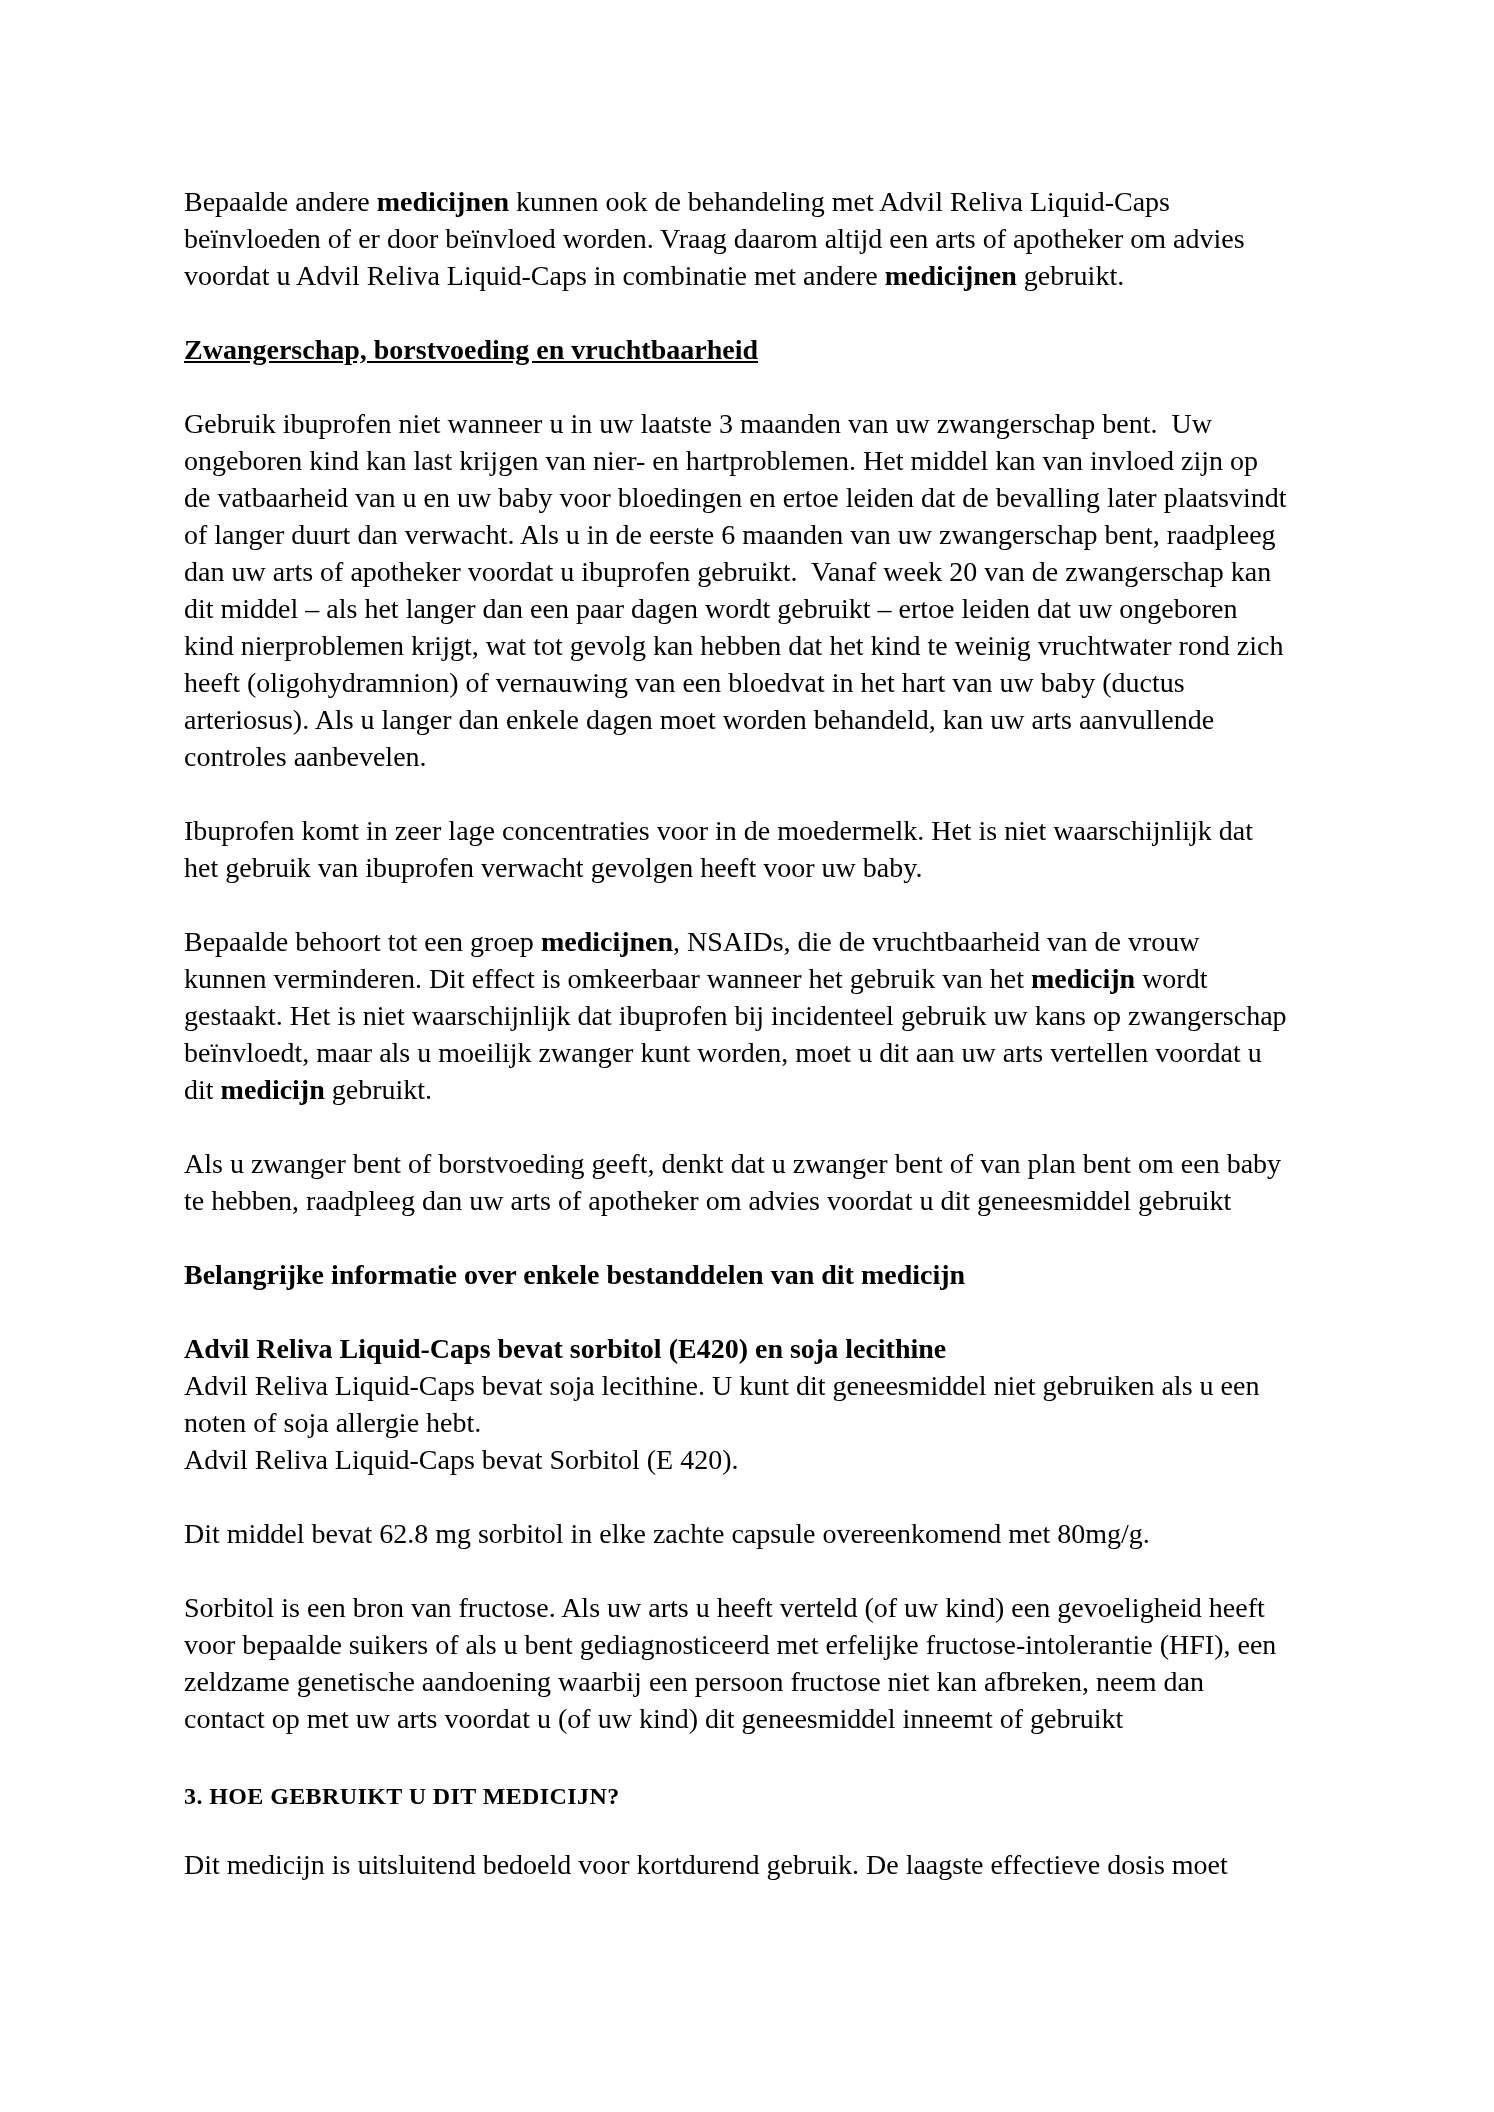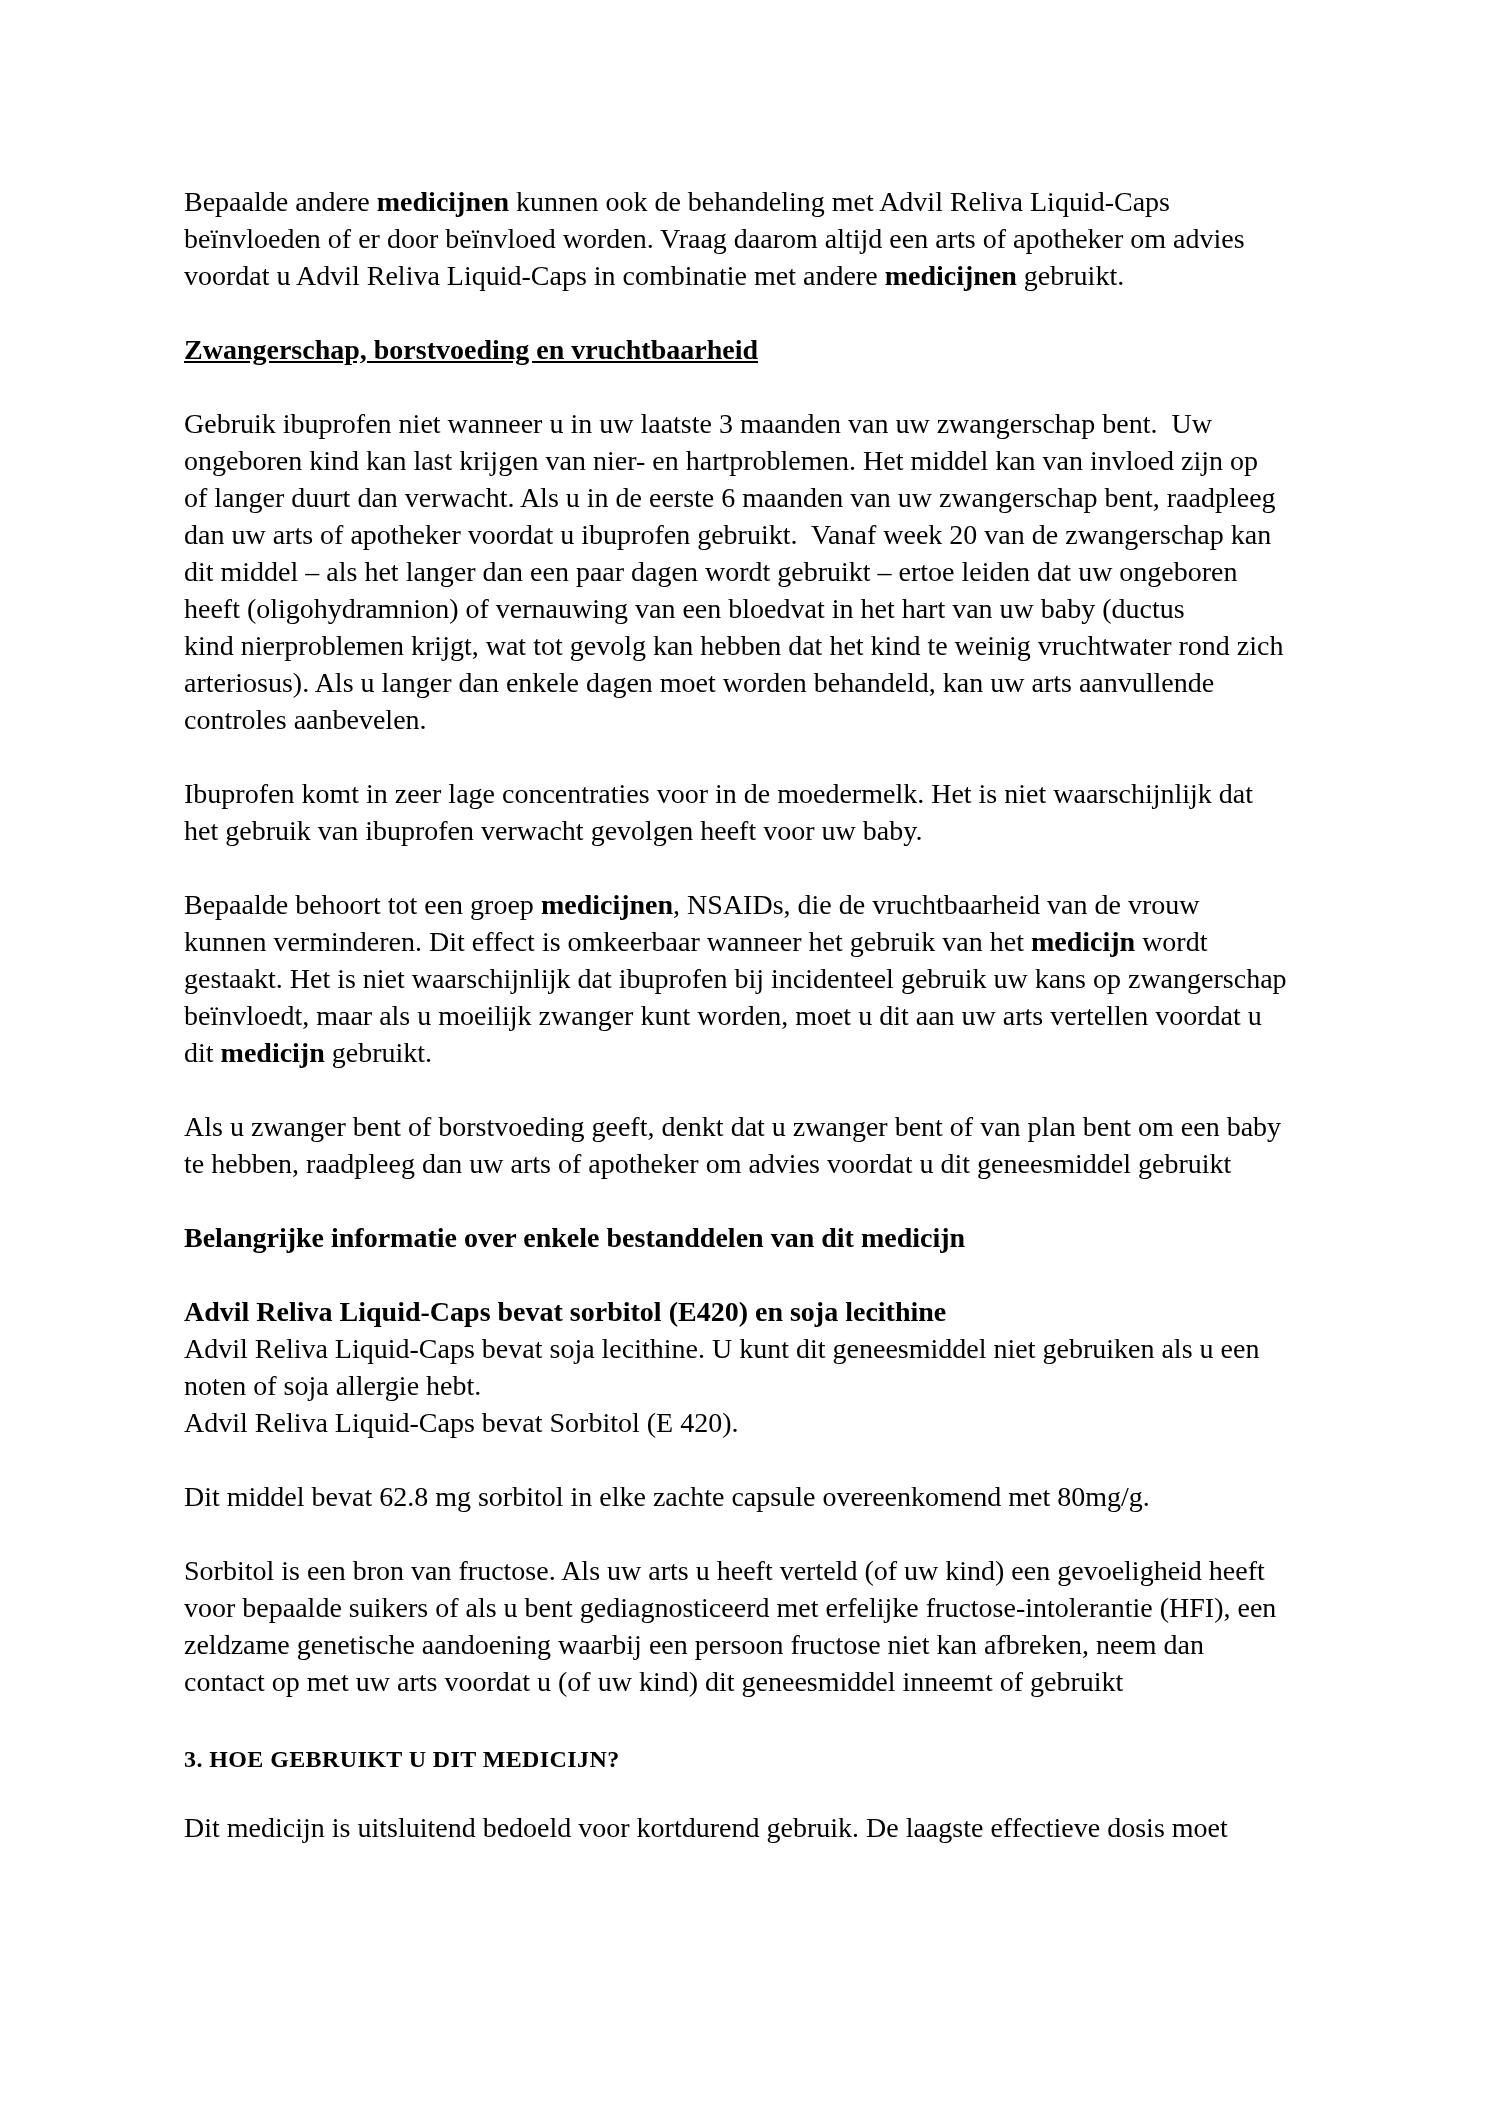--- a/index.html
+++ b/index.html
@@ -39,25 +39,26 @@
       <div class="line"><span>Bepaalde andere </span><span class="bold">medicijnen</span><span> kunnen ook de behandeling met Advil Reliva Liquid-Caps</span></div>
       <div class="line"><span>beïnvloeden of er door beïnvloed worden. Vraag daarom altijd een arts of apotheker om advies</span></div>
       <div class="line"><span>voordat u Advil Reliva Liquid-Caps in combinatie met andere </span><span class="bold">medicijnen</span><span> gebruikt.</span></div>
     </div>
     <div class="block h2">
       <div class="line"><span class="bold underline">Zwangerschap, borstvoeding en vruchtbaarheid</span></div>
     </div>
     <div class="block p">
       <div class="line"><span>Gebruik ibuprofen niet wanneer u in uw laatste 3 maanden van uw zwangerschap bent.  Uw</span></div>
       <div class="line"><span>ongeboren kind kan last krijgen van nier- en hartproblemen. Het middel kan van invloed zijn op</span></div>
+      <div class="line"><span>de vatbaarheid van u en uw baby voor bloedingen en ertoe leiden dat de bevalling later plaatsvindt</span></div>
       <div class="line"><span>of langer duurt dan verwacht. Als u in de eerste 6 maanden van uw zwangerschap bent, raadpleeg</span></div>
       <div class="line"><span>dan uw arts of apotheker voordat u ibuprofen gebruikt.  Vanaf week 20 van de zwangerschap kan</span></div>
       <div class="line"><span>dit middel – als het langer dan een paar dagen wordt gebruikt – ertoe leiden dat uw ongeboren</span></div>
+      <div class="line"><span>kind nierproblemen krijgt, wat tot gevolg kan hebben dat het kind te weinig vruchtwater rond zich</span></div>
       <div class="line"><span>heeft (oligohydramnion) of vernauwing van een bloedvat in het hart van uw baby (ductus</span></div>
-      <div class="line"><span>kind nierproblemen krijgt, wat tot gevolg kan hebben dat het kind te weinig vruchtwater rond zich</span></div>
       <div class="line"><span>arteriosus). Als u langer dan enkele dagen moet worden behandeld, kan uw arts aanvullende</span></div>
       <div class="line"><span>controles aanbevelen.</span></div>
     </div>
     <div class="block p">
       <div class="line"><span>Ibuprofen komt in zeer lage concentraties voor in de moedermelk. Het is niet waarschijnlijk dat</span></div>
       <div class="line"><span>het gebruik van ibuprofen verwacht gevolgen heeft voor uw baby.</span></div>
     </div>
     <div class="block p">
       <div class="line"><span>Bepaalde behoort tot een groep </span><span class="bold">medicijnen</span><span>, NSAIDs, die de vruchtbaarheid van de vrouw</span></div>
       <div class="line"><span>kunnen verminderen. Dit effect is omkeerbaar wanneer het gebruik van het </span><span class="bold">medicijn</span><span> wordt</span></div>

